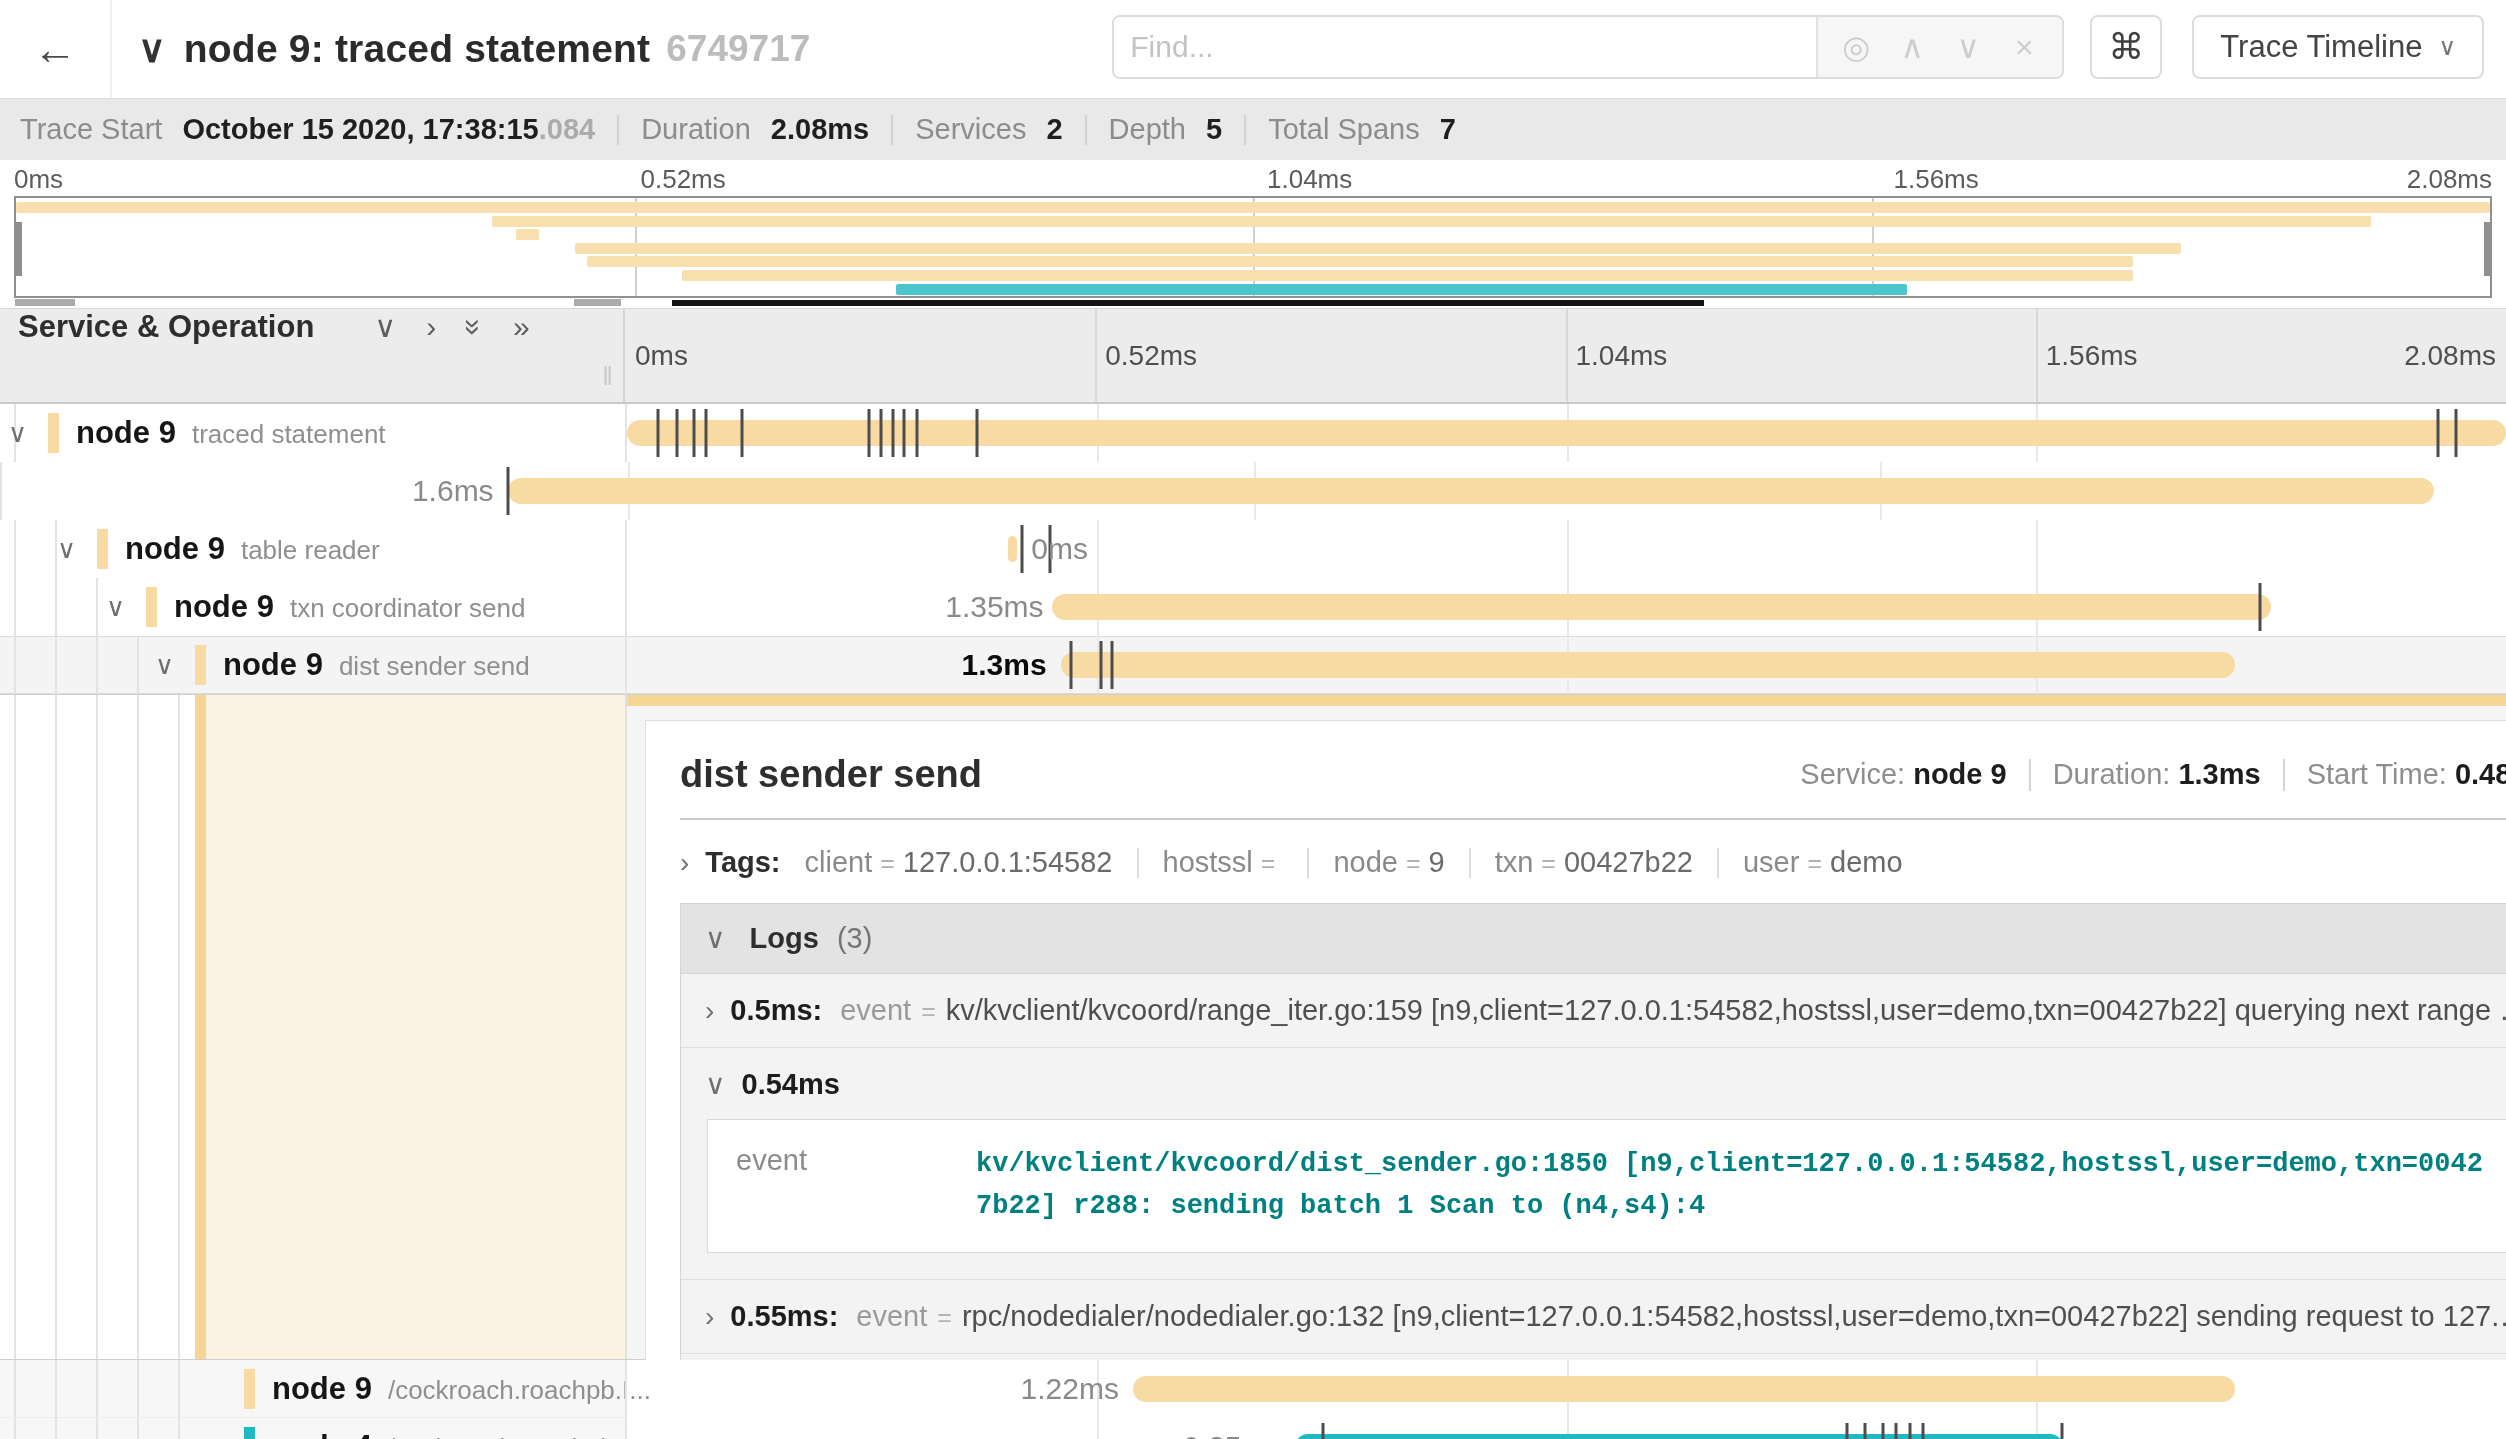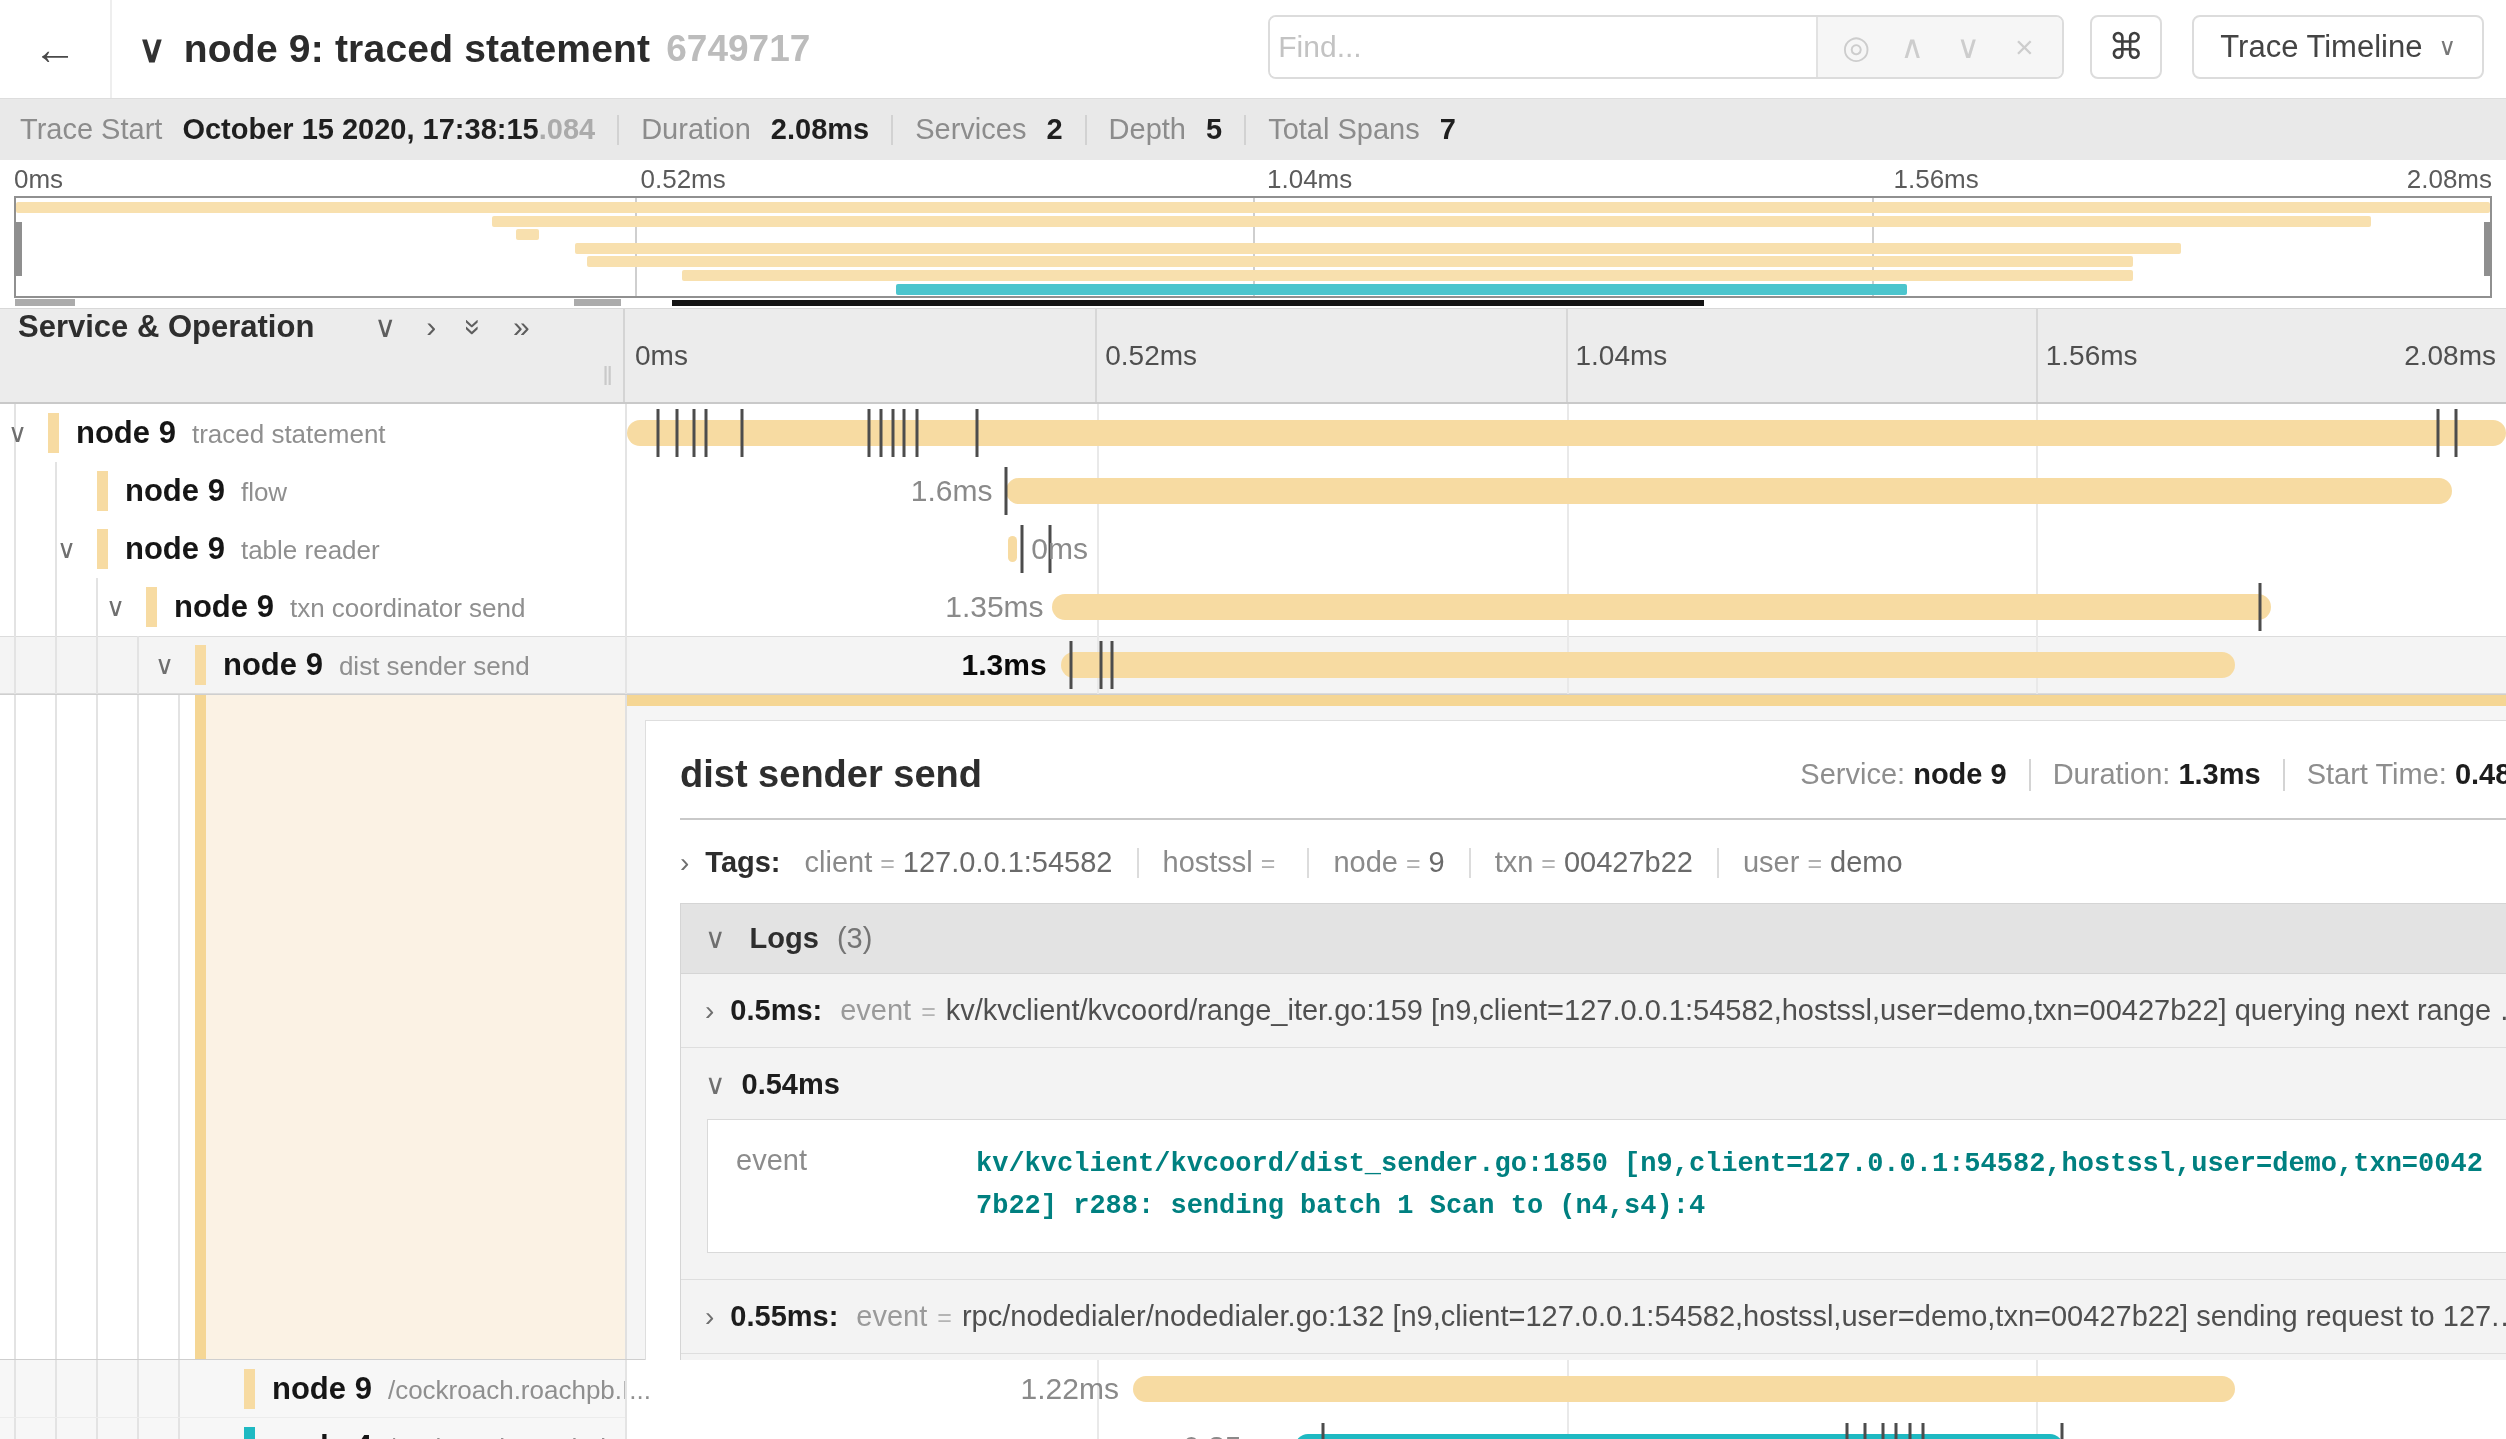--- a/index.html
+++ b/index.html
@@ -10,21 +10,21 @@
   
   #topbar { height:98px; display:flex; align-items:center; background:#fff; position:relative; }
   .back-btn { width:112px; height:98px; border:none; background:#fff; font-size:44px; color:#4a4a4a;
               cursor:pointer; border-right:2px solid #eee; }
   .title-chevron { font-size:38px; font-weight:700; color:#333; margin:0 18px 0 26px; }
   .page-title { font-size:39px; font-weight:600; color:#2b2b2b; letter-spacing:.2px; }
   .trace-id { font-size:37px; font-weight:600; color:#bcbcbc; margin-left:16px; }
   .topbar-right { position:absolute; right:22px; top:15px; display:flex; align-items:center; height:64px; }
   .find-wrap { display:flex; align-items:stretch; height:64px; border:2px solid #dcdcdc; border-radius:8px;
                overflow:hidden; background:#fff; }
-  .find-input { width:546px; border:none; outline:none; font-size:30px; color:#444; padding:0 8px;
+  .find-input { width:702px; border:none; outline:none; font-size:30px; color:#444; padding:0 16px;
                 font-family:"Liberation Sans", sans-serif; }
   .find-input::placeholder { color:#c3c3c3; }
   .find-addon { display:flex; align-items:center; background:#f6f6f6; border-left:2px solid #e2e2e2; padding:0 10px; }
   .find-tool { width:56px; text-align:center; font-size:32px; color:#cdcdcd; background:none; border:none; cursor:pointer; }
   .kbd-btn { height:64px; width:72px; margin-left:26px; border:2px solid #dcdcdc; border-radius:8px; background:#fff;
              font-size:36px; color:#3f3f3f; cursor:pointer; }
   .view-btn { height:64px; margin-left:30px; border:2px solid #dcdcdc; border-radius:8px; background:#fff;
               font-size:31px; color:#444; padding:0 26px; cursor:pointer; display:flex; align-items:center; gap:16px; }
   .view-caret { font-size:24px; color:#777; }
 
@@ -233,26 +233,20 @@
           <div class="span-tick" style="left: 13.5096%;"></div>
           <div class="span-tick" style="left: 14.1346%;"></div>
           <div class="span-tick" style="left: 14.7596%;"></div>
           <div class="span-tick" style="left: 15.4327%;"></div>
           <div class="span-tick" style="left: 18.6058%;"></div>
           <div class="span-tick" style="left: 96.3942%;"></div>
           <div class="span-tick" style="left: 97.3558%;"></div>
         </div>
       </div>
       <div class="row">
-        <div class="row-left">
-          <div class="guide" style="left: 14px;"></div>
-          <div class="guide" style="left: 55px;"></div>
-          <span class="chip" style="left: 97px; background: rgb(247, 219, 162);"></span>
-          <span class="svc-name" style="left: 125px;">node 9<span class="op-name">flow</span></span>
-        </div>
         <div class="row-right">
           <div class="tl-grid" style="left: 25%;"></div>
           <div class="tl-grid" style="left: 50%;"></div>
           <div class="tl-grid" style="left: 75%;"></div>
           <div class="span-bar" style="left: 20.1923%; width: 76.9231%; background: rgb(247, 219, 162);"></div>
           <div class="span-tick" style="left: 20.1923%;"></div>
           <span class="dur-label" style="right: 79.8077%; margin-right: 14px;">1.6ms</span>
         </div>
       </div>
       <div class="row">

